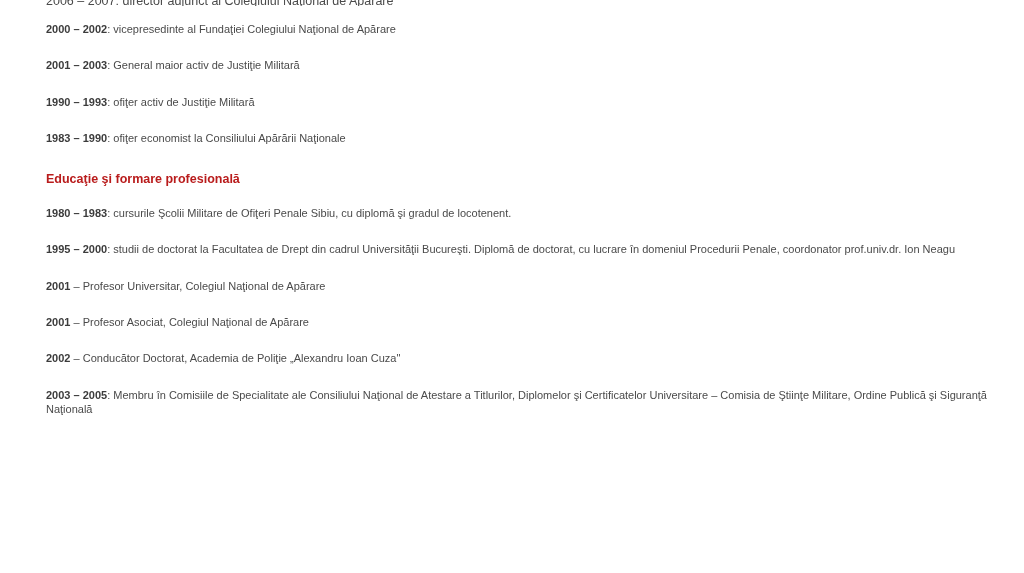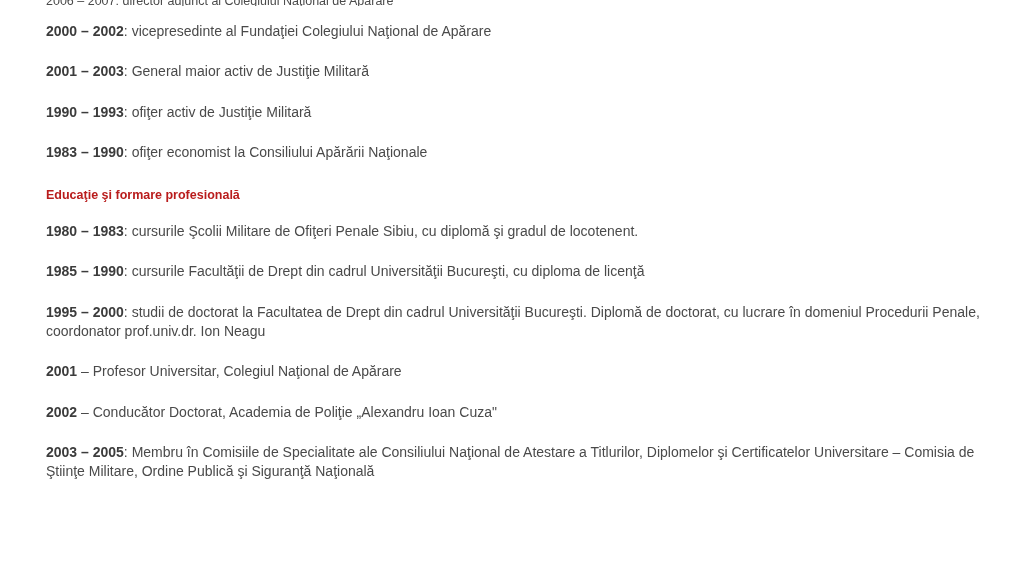--- a/index.html
+++ b/index.html
@@ -40,21 +40,21 @@
   .entries {
     position: absolute;
     left: 30px;
     top: 22px;
     width: 950px;
   }
   .entry {
     margin: 0 0 21.5px 0;
     line-height: 1.35;
     color: #4a4a4a;
-    font-size: 14px;
+    font-size: 11px;
   }
   .entry .yr {
     font-weight: bold;
     color: #3c3c3c;
   }
   .section-head {
     font-weight: bold;
     color: #b91c1c;
     font-size: 12.5px;
     margin: 0 0 20px 0;
@@ -80,27 +80,27 @@
     <p class="entry"><span class="yr">2001 – 2003</span><span class="wrap">: General maior activ de Justiţie Militară</span></p>
 
     <p class="entry"><span class="yr">1990 – 1993</span><span class="wrap">: ofiţer activ de Justiţie Militară</span></p>
 
     <p class="entry"><span class="yr">1983 – 1990</span><span class="wrap">: ofiţer economist la Consiliului Apărării Naţionale</span></p>
 
     <p class="section-head gap-before-head">Educaţie şi formare profesională</p>
 
     <p class="entry"><span class="yr">1980 – 1983</span><span class="wrap">: cursurile Şcolii Militare de Ofiţeri Penale Sibiu, cu diplomă şi gradul de locotenent.</span></p>
 
-    <p class="entry"><span class="yr">1985 – 1990</span><span class="wrap">: cursurile Facultăţii de Drept din cadrul Universităţii Bucureşti, cu diploma de licenţă</span></p>
 
     <p class="entry"><span class="yr">1995 – 2000</span><span class="wrap">: studii de doctorat la Facultatea de Drept din cadrul Universităţii Bucureşti. Diplomă de doctorat, cu lucrare în domeniul Procedurii Penale, coordonator prof.univ.dr. Ion Neagu</span></p>
 
 
 
     <p class="entry"><span class="yr">2001</span><span class="wrap"> – Profesor Universitar, Colegiul Naţional de Apărare</span></p>
 
+    <p class="entry"><span class="yr">2001</span><span class="wrap"> – Profesor Asociat, Colegiul Naţional de Apărare</span></p>
 
     <p class="entry"><span class="yr">2002</span><span class="wrap"> – Conducător Doctorat, Academia de Poliţie „Alexandru Ioan Cuza"</span></p>
 
     <p class="entry"><span class="yr">2003 – 2005</span><span class="wrap">: Membru în Comisiile de Specialitate ale Consiliului Naţional de Atestare a Titlurilor, Diplomelor şi Certificatelor Universitare – Comisia de Ştiinţe Militare, Ordine Publică şi Siguranţă Naţională</span></p>
 
   </div>
 </div>
 
 </body></html>

